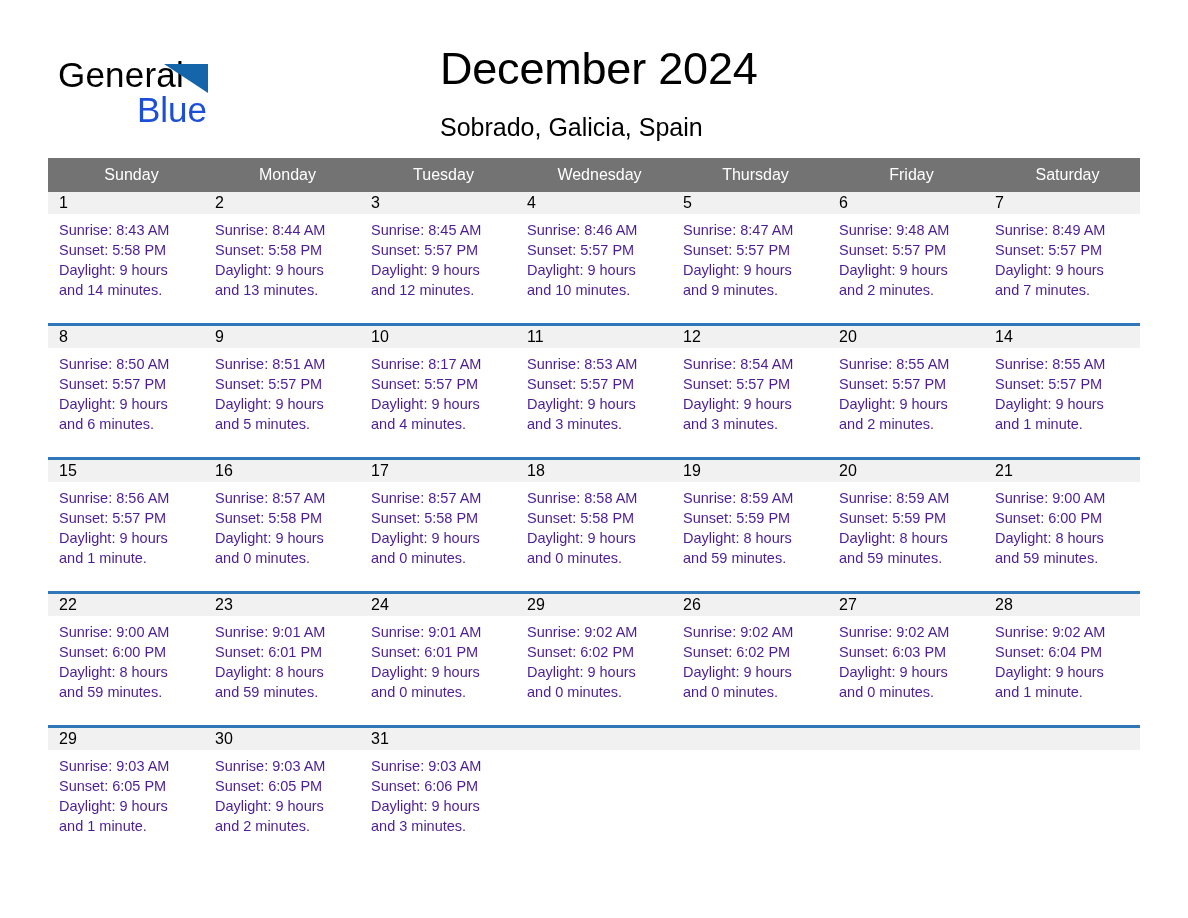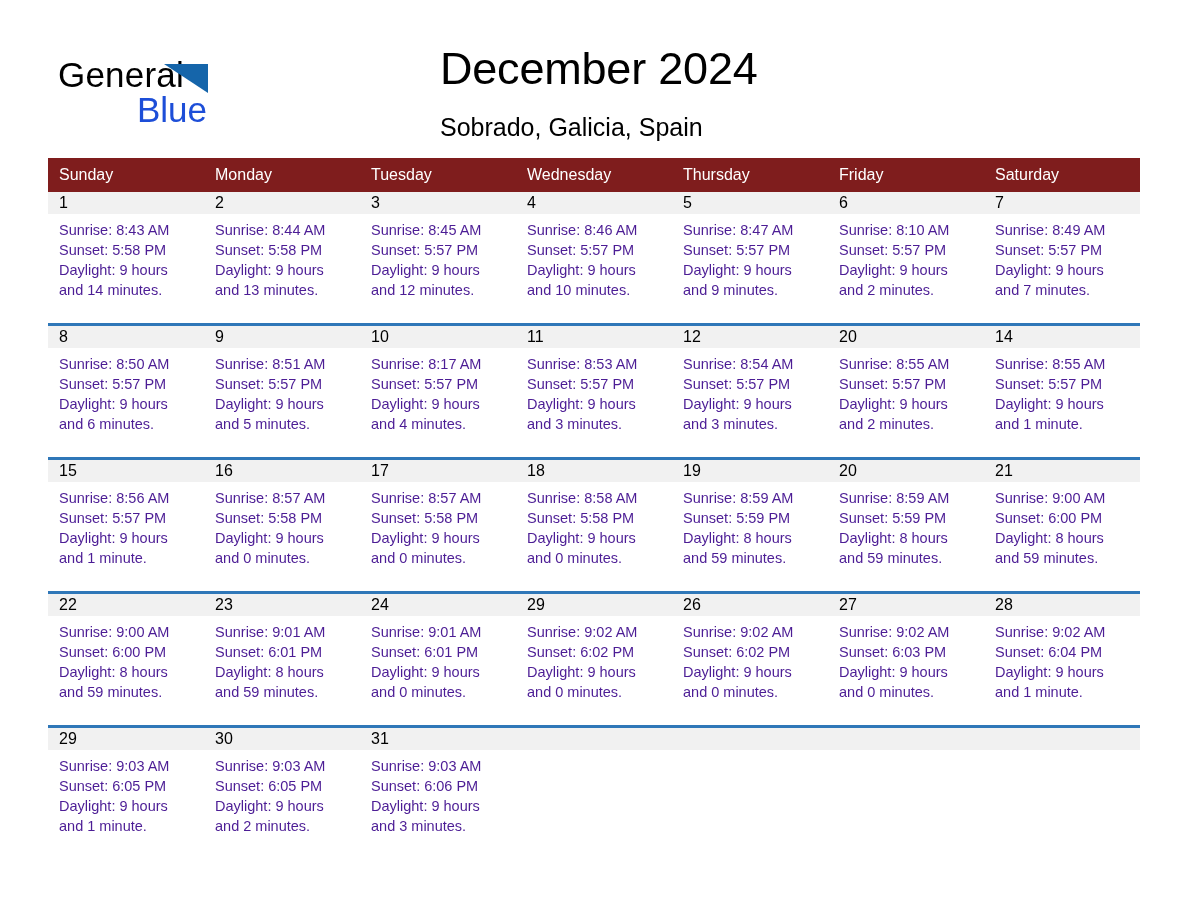--- a/index.html
+++ b/index.html
@@ -94,25 +94,25 @@
   .calendar {
     position: absolute;
     left: 48px;
     top: 158px;
     width: 1092px;
     border-collapse: collapse;
     table-layout: fixed;
   }
 
   .calendar th {
-    background: #7f1d1d;
+    background: #737373;
     color: #ffffff;
     font-size: 16px;
     font-weight: 400;
-    text-align: left;
+    text-align: center;
     padding: 7px 0 8px 11px;
     height: 19px;
     border: none;
   }
 
   .week-row > td {
     vertical-align: top;
     padding: 0;
     border: none;
     border-top: 3px solid #2f77b8;
@@ -235,21 +235,21 @@
                 <div>Sunset: 5:57 PM</div>
                 <div>Daylight: 9 hours</div>
                 <div>and 9 minutes.</div>
               </div>
             </div>
           </td>
           <td>
             <div class="cell-inner">
               <div class="daynum">6</div>
               <div class="cell-body">
-                <div>Sunrise: 8:10 AM</div>
+                <div>Sunrise: 9:48 AM</div>
                 <div>Sunset: 5:57 PM</div>
                 <div>Daylight: 9 hours</div>
                 <div>and 2 minutes.</div>
               </div>
             </div>
           </td>
           <td>
             <div class="cell-inner">
               <div class="daynum">7</div>
               <div class="cell-body">

